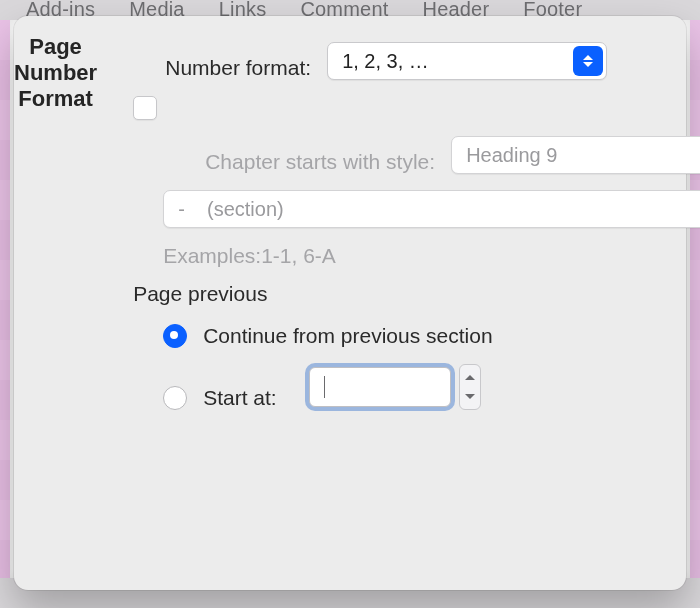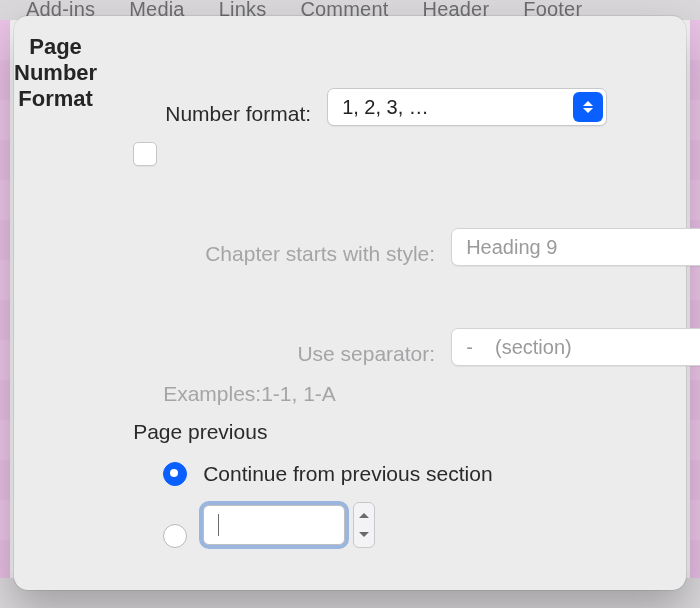--- a/index.html
+++ b/index.html
@@ -102,21 +102,20 @@
     border: 1px solid #c9c9cc;
     border-radius: 7px;
     display: flex;
     align-items: center;
     padding: 0 44px 0 14px;
     font-size: 20px;
     color: #222;
     box-shadow: inset 0 1px 0 #fff, 0 1px 1px rgba(0,0,0,.06);
     min-width: 220px;
     cursor: default;
-    margin-top: 46px;
   }
   .popup .arrows {
     position: absolute;
     right: 3px; top: 3px; bottom: 3px;
     width: 30px;
     border-radius: 6px;
     display: flex;
     flex-direction: column;
     align-items: center;
     justify-content: center;
@@ -288,44 +287,44 @@
       <div class="popup plain" style="flex:1">
         <span>Heading 9</span>
         <span class="arrows">
           <span class="tri-up"></span>
             <span class="tri-down"></span>
         </span>
       </div>
     </div>
 
     <div class="row indent-1 dimmed">
-      <div style="width:272px" class="row-label-right">Use separator:</div>
       <div class="popup plain" style="flex:1">
         <span style="white-space:pre">-    (section)</span>
         <span class="arrows">
           <span class="tri-up"></span>
             <span class="tri-down"></span>
         </span>
       </div>
     </div>
 
     <div class="row indent-1 dimmed" style="gap:0; margin-bottom:10px;">
       <span>Examples:</span>
-      <span>1-1, 1-A</span>
+      <span>1-1, 6-A</span>
     </div>
 
     <div class="section-label">Page previous</div>
 
     <div class="row indent-2">
       <div class="radio checked"></div>
       <div>Continue from previous section</div>
     </div>
 
     <div class="row indent-2" style="margin-top:6px;">
       <div class="radio"></div>
+      <div style="width:90px">Start at:</div>
       <div class="startat-wrap">
         <div class="startat">
           <span class="caret"></span>
           <span></span>
         </div>
         <div class="stepper">
           <span class="tri-up"></span>
           <span class="tri-down"></span>
         </div>
       </div>

